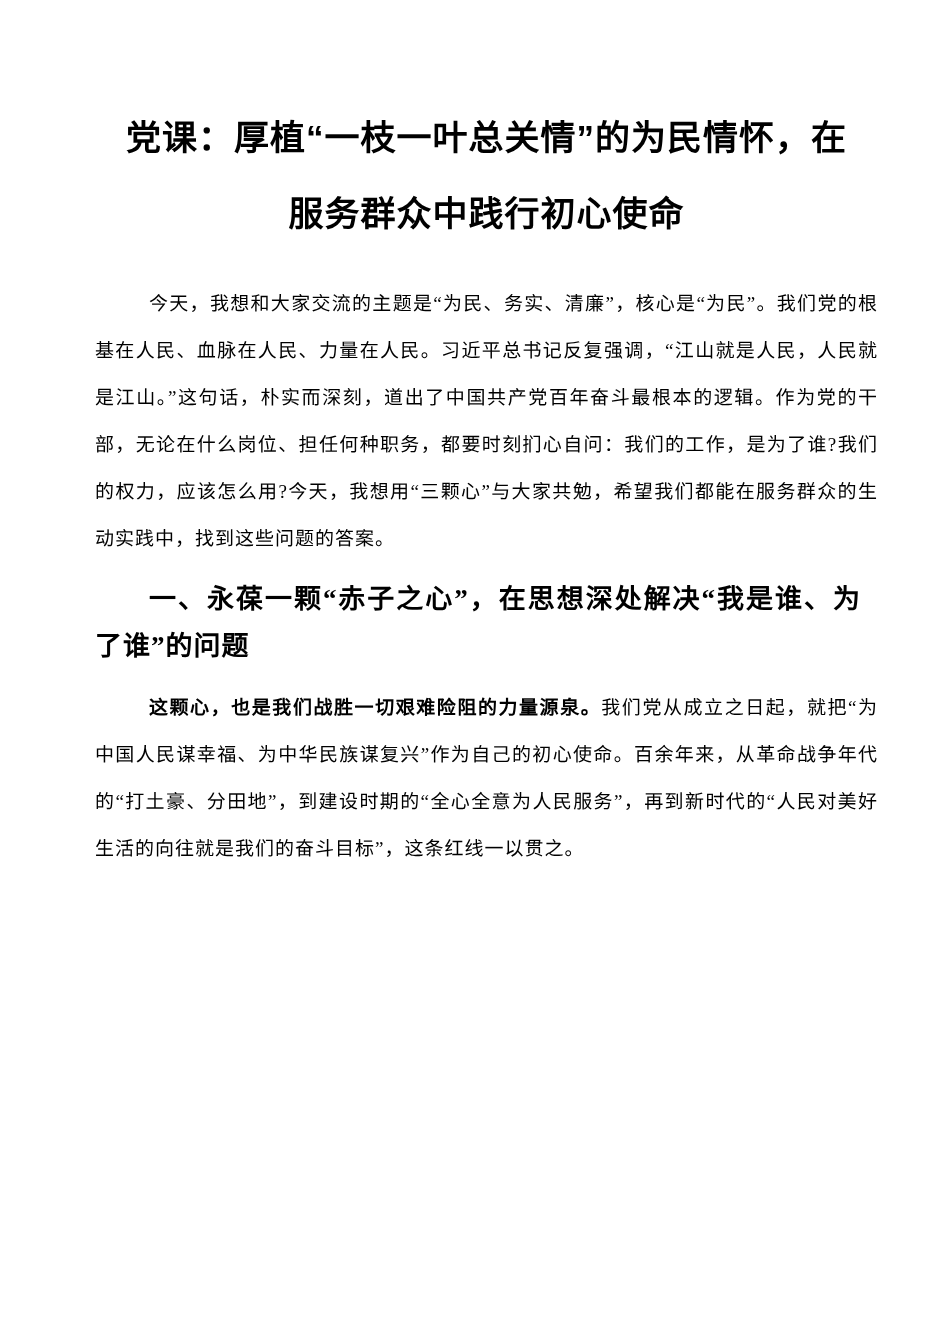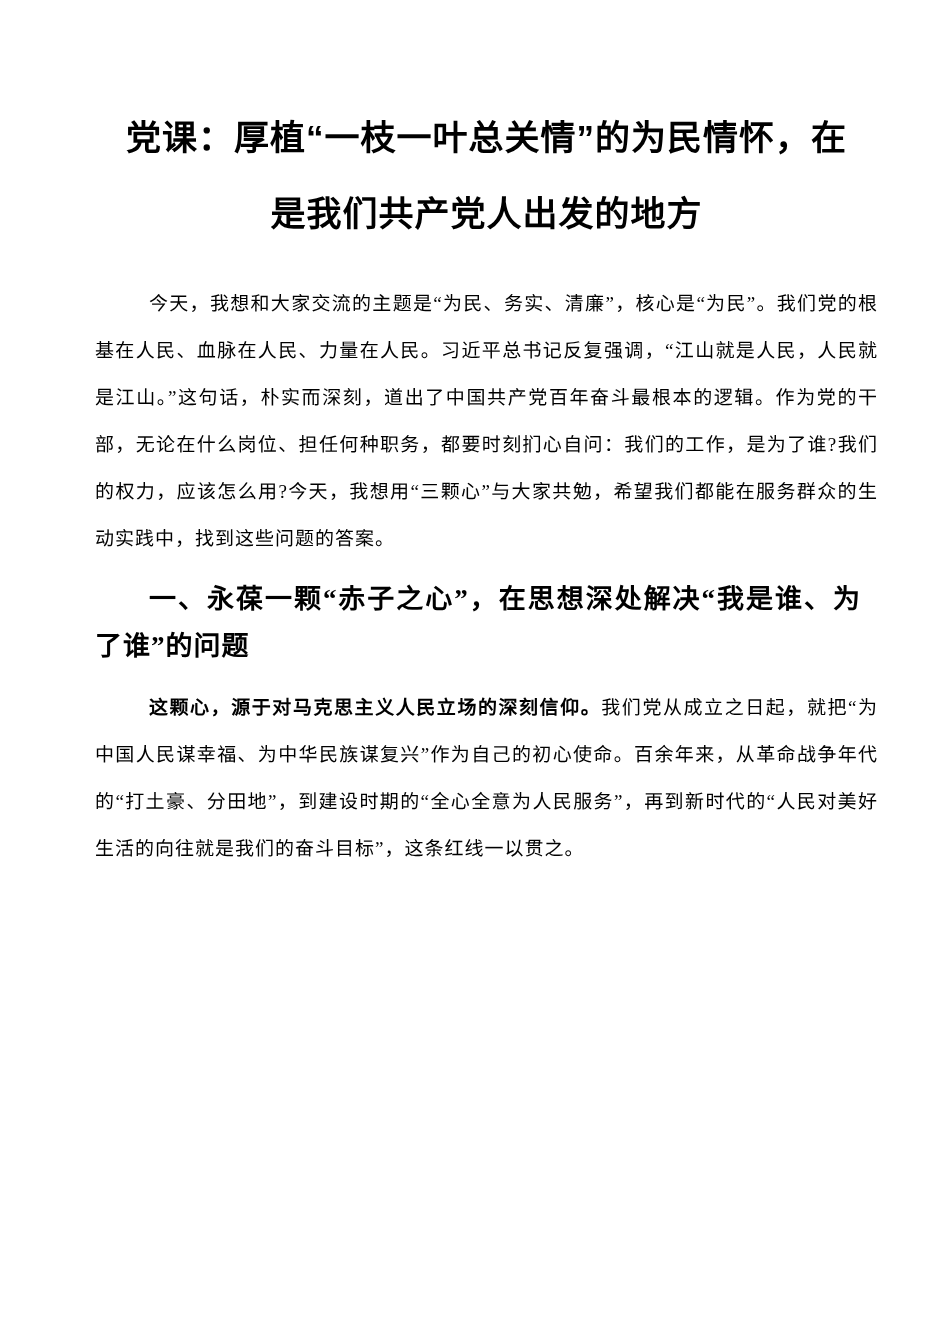--- a/index.html
+++ b/index.html
@@ -61,24 +61,24 @@
     font-weight: 700;
   }
 </style>
 </head>
 <body>
 
 <div class="page">
 
   <h1 class="doc-title">
     <span class="title-line">党课：厚植“一枝一叶总关情”的为民情怀，在</span>
-    <span class="title-line">是我们共产党人出发的地方</span>
+    <span class="title-line">服务群众中践行初心使命</span>
   </h1>
 
 
   <p class="para">今天，我想和大家交流的主题是“为民、务实、清廉”，核心是“为民”。我们党的根基在人民、血脉在人民、力量在人民。习近平总书记反复强调，“江山就是人民，人民就是江山。”这句话，朴实而深刻，道出了中国共产党百年奋斗最根本的逻辑。作为党的干部，无论在什么岗位、担任何种职务，都要时刻扪心自问：我们的工作，是为了谁?我们的权力，应该怎么用?今天，我想用“三颗心”与大家共勉，希望我们都能在服务群众的生动实践中，找到这些问题的答案。</p>
 
   <h2 class="section-heading">一、永葆一颗“赤子之心”，在思想深处解决“我是谁、为了谁”的问题</h2>
 
 
-  <p class="para"><span class="bold-lead">这颗心，源于对马克思主义人民立场的深刻信仰。</span><span>我们党从成立之日起，就把“为中国人民谋幸福、为中华民族谋复兴”作为自己的初心使命。百余年来，从革命战争年代的“打土豪、分田地”，到建设时期的“全心全意为人民服务”，再到新时代的“人民对美好生活的向往就是我们的奋斗目标”，这条红线一以贯之。</span></p>
+  <p class="para"><span class="bold-lead">这颗心，也是我们战胜一切艰难险阻的力量源泉。</span><span>我们党从成立之日起，就把“为中国人民谋幸福、为中华民族谋复兴”作为自己的初心使命。百余年来，从革命战争年代的“打土豪、分田地”，到建设时期的“全心全意为人民服务”，再到新时代的“人民对美好生活的向往就是我们的奋斗目标”，这条红线一以贯之。</span></p>
 
 </div>
 
 </body></html>

